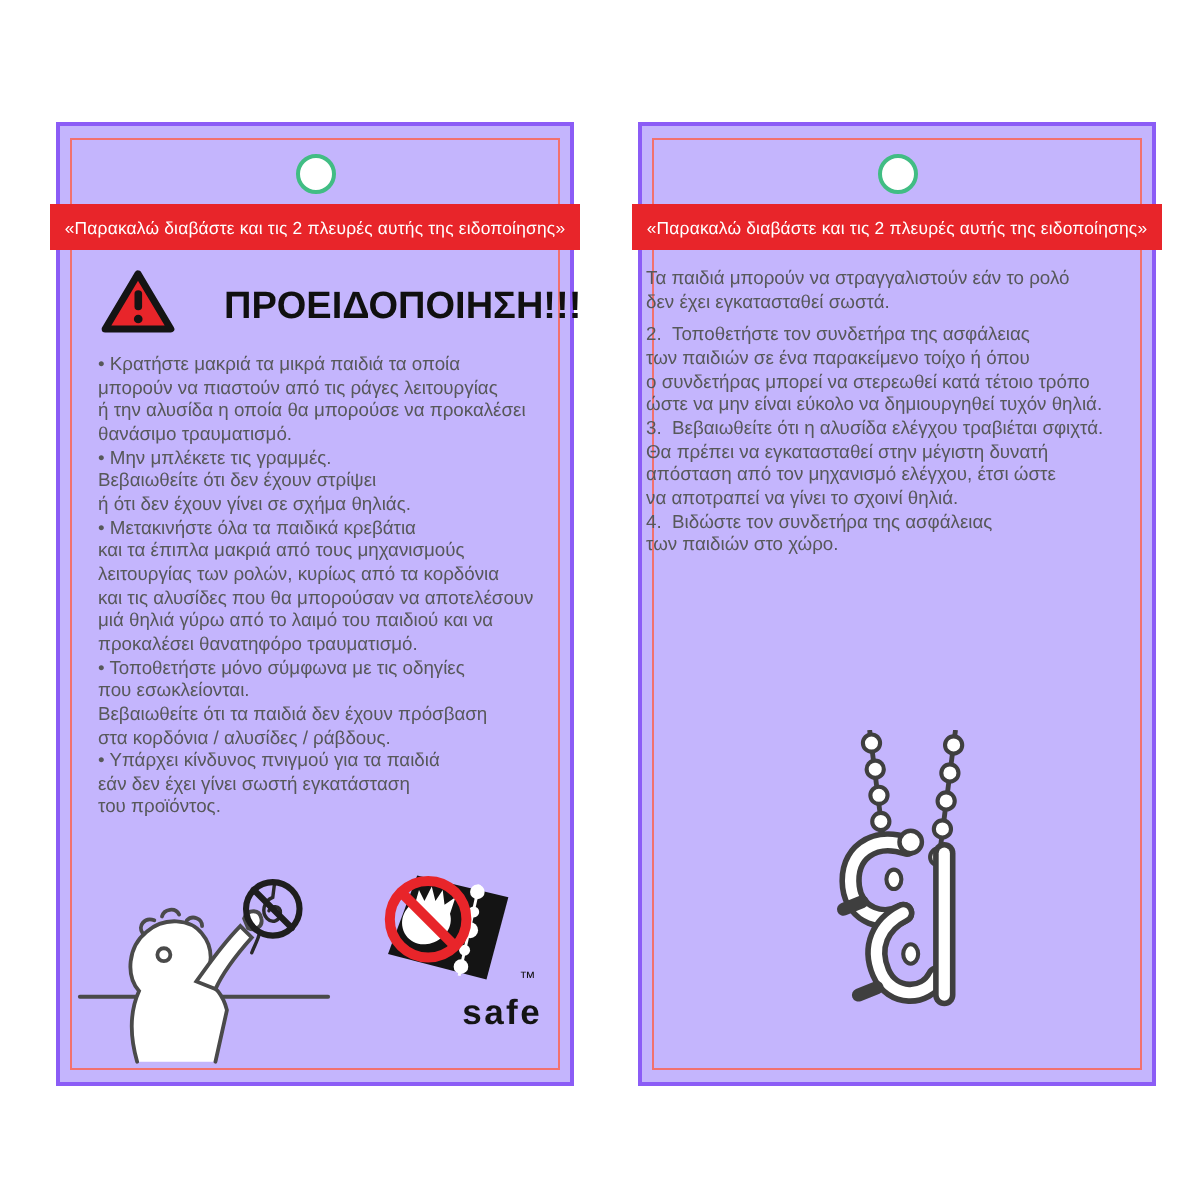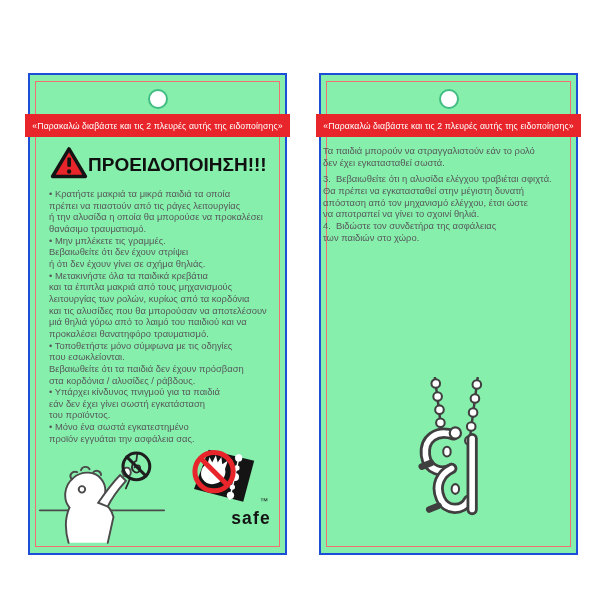--- a/index.html
+++ b/index.html
@@ -2,21 +2,21 @@
 <html><head>
 <meta charset="utf-8">
 <style>
   html,body { margin:0; padding:0; }
   body {
     width:600px; height:600px; background:#ffffff; position:relative;
     font-family:"Liberation Sans", sans-serif; overflow:hidden;
   }
   .tag {
     position:absolute; top:61px; width:255px; height:478px;
-    border:2px solid #1d4ed8; background:#86efac;margin-top:12px;
+    border:2px solid #8b5cf6; background:#c4b5fd;
   }
   .tag-left { left:28px; }
   .tag-right { left:319px; }
   .inner-border {
     position:absolute; top:6px; left:5px; right:5px; bottom:6px;
     border:1.5px solid #f2716e; pointer-events:none;
   }
   .hole {
     position:absolute; top:14px; left:50%; transform:translateX(-50%);
     width:16px; height:16px; border:2px solid #41bd84; border-radius:50%;
@@ -24,21 +24,21 @@
   }
   .banner {
     position:absolute; top:39px; left:-5px; right:-5px; height:23px;
     background:#e8252a; color:#ffffff; z-index:2;
     display:flex; align-items:center; justify-content:center;
     font-size:8.7px; letter-spacing:0.1px;
   }
   
   .warn-header {
     position:absolute; top:71px; left:20px; right:8px;
-    display:flex; align-items:center; gap:0; z-index:1;
+    display:flex; align-items:center; gap:24px; z-index:1;
   }
   .warn-title {
     font-size:19px; font-weight:bold; color:#101010; white-space:nowrap;
   }
   .bullets {
     position:absolute; top:113px; left:19px; width:228px;
     font-size:9.4px; line-height:11.65px; color:#57585a;
   }
   .bullets p { margin:0; white-space:pre-line; }
   .figure-left { position:absolute; left:8px; top:374px; }
@@ -76,41 +76,39 @@
         <path d="M32 5 L60 52 L4 52 Z" fill="#e8252a" stroke="#141414" stroke-width="6" stroke-linejoin="round"></path>
         <rect x="29" y="19" width="6.5" height="17" rx="3.2" fill="#141414"></rect>
         <circle cx="32.2" cy="43.5" r="3.7" fill="#141414"></circle>
       </svg>
     </span>
     <span class="warn-title">ΠΡΟΕΙΔΟΠΟΙΗΣΗ!!!</span>
   </div>
 
   <div class="bullets">
     <p>• Κρατήστε μακριά τα μικρά παιδιά τα οποία
-πρέπει να πιαστούν από τις ράγες λειτουργίας
+μπορούν να πιαστούν από τις ράγες λειτουργίας
 ή την αλυσίδα η οποία θα μπορούσε να προκαλέσει
 θανάσιμο τραυματισμό.</p>
     <p>• Μην μπλέκετε τις γραμμές.
 Βεβαιωθείτε ότι δεν έχουν στρίψει
 ή ότι δεν έχουν γίνει σε σχήμα θηλιάς.</p>
     <p>• Μετακινήστε όλα τα παιδικά κρεβάτια
 και τα έπιπλα μακριά από τους μηχανισμούς
 λειτουργίας των ρολών, κυρίως από τα κορδόνια
 και τις αλυσίδες που θα μπορούσαν να αποτελέσουν
 μιά θηλιά γύρω από το λαιμό του παιδιού και να
 προκαλέσει θανατηφόρο τραυματισμό.</p>
     <p>• Τοποθετήστε μόνο σύμφωνα με τις οδηγίες
 που εσωκλείονται.
 Βεβαιωθείτε ότι τα παιδιά δεν έχουν πρόσβαση
 στα κορδόνια / αλυσίδες / ράβδους.</p>
     <p>• Υπάρχει κίνδυνος πνιγμού για τα παιδιά
 εάν δεν έχει γίνει σωστή εγκατάσταση
 του προϊόντος.</p>
-    <p>• Μόνο ένα σωστά εγκατεστημένο
-προϊόν εγγυάται την ασφάλεια σας.</p>
   </div>
 
   <div class="figure-left">
     <svg width="128" height="96" viewBox="0 0 134 100" fill="none" stroke="#4a4a4a" stroke-width="2" stroke-linecap="round">
 
       <line x1="2" y1="64" x2="132" y2="64"></line>
 
       <path d="M32 98 C28 84 28 72 33 61 C26 53 27 38 37 30 C46 22 60 23 66 31 C72 38 72 49 66 55 C73 58 77 63 79 71 L73 98" fill="#ffffff" stroke="#4a4a4a"></path>
 
       <path d="M35 31 C32 27 36 22 41 24 M45 22 C46 18 52 17 54 21 M58 24 C61 21 66 23 66 27"></path>
@@ -155,20 +153,24 @@
 
 <div class="tag tag-right">
   <div class="inner-border"></div>
   <div class="hole"></div>
   <div class="banner">«Παρακαλώ διαβάστε και τις 2 πλευρές αυτής της ειδοποίησης»</div>
 
   <div class="rcontent">
     <p>Τα παιδιά μπορούν να στραγγαλιστούν εάν το ρολό
 δεν έχει εγκατασταθεί σωστά.</p>
     <div class="steps">
+      <p>2.&nbsp;&nbsp;Τοποθετήστε τον συνδετήρα της ασφάλειας
+των παιδιών σε ένα παρακείμενο τοίχο ή όπου
+ο συνδετήρας μπορεί να στερεωθεί κατά τέτοιο τρόπο
+ώστε να μην είναι εύκολο να δημιουργηθεί τυχόν θηλιά.</p>
       <p>3.&nbsp;&nbsp;Βεβαιωθείτε ότι η αλυσίδα ελέγχου τραβιέται σφιχτά.
 Θα πρέπει να εγκατασταθεί στην μέγιστη δυνατή
 απόσταση από τον μηχανισμό ελέγχου, έτσι ώστε
 να αποτραπεί να γίνει το σχοινί θηλιά.</p>
       <p>4.&nbsp;&nbsp;Βιδώστε τον συνδετήρα της ασφάλειας
 των παιδιών στο χώρο.</p>
     </div>
   </div>
 
   <div class="tensioner-figure">

